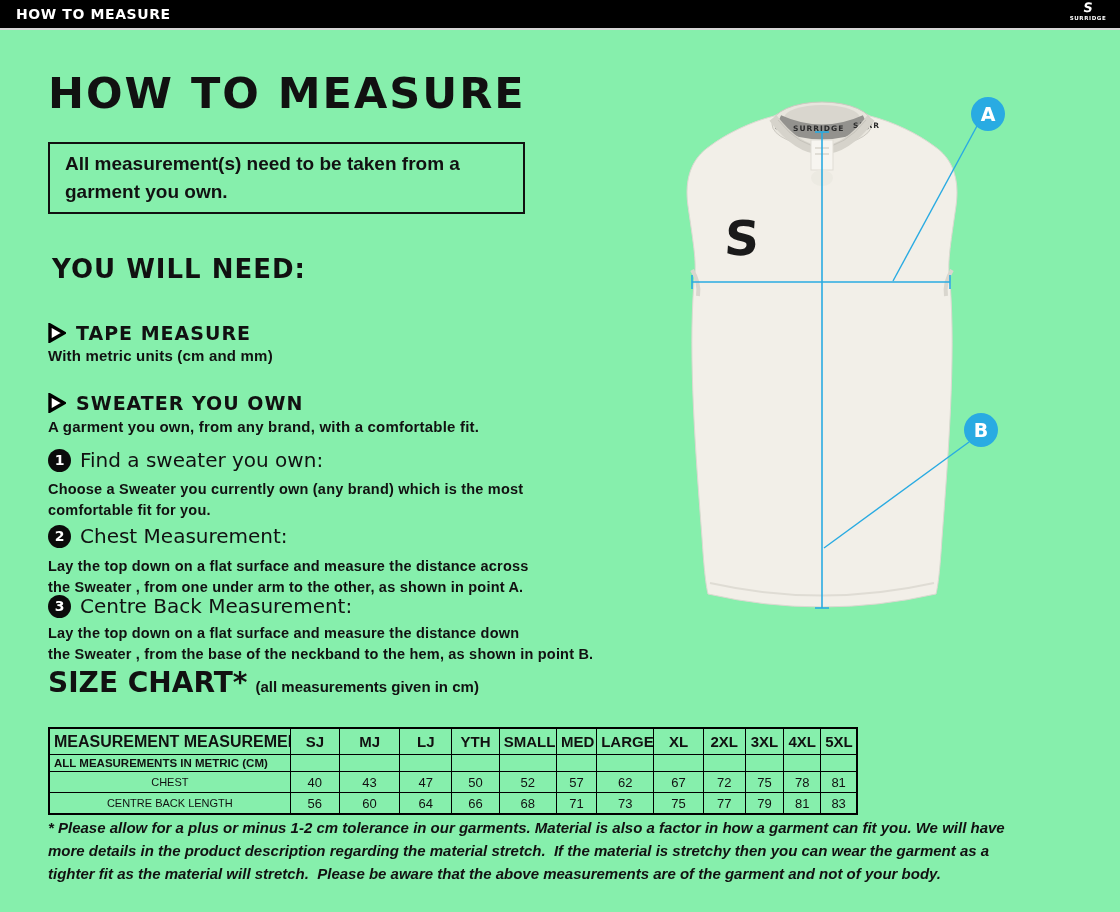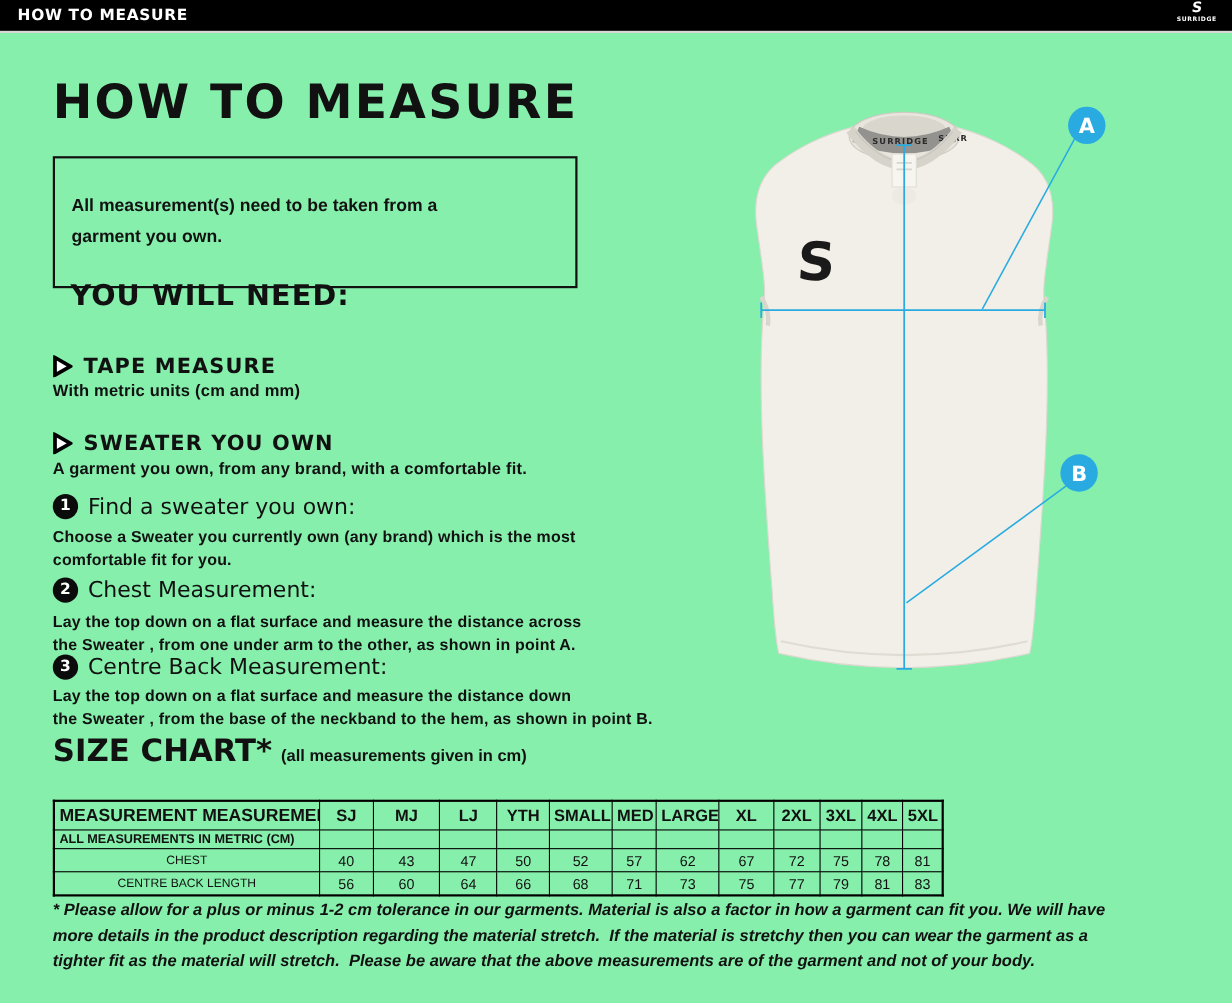--- a/index.html
+++ b/index.html
@@ -10,22 +10,22 @@
           border-bottom:2px solid #d6d6d6;}
   .topbar-title{position:absolute;left:16px;top:0;line-height:28px;color:#fff;
                 font-family:"DejaVu Sans",sans-serif;font-weight:bold;font-size:14px;letter-spacing:.6px;}
   .topbar-logo{position:absolute;right:10px;top:1px;width:44px;text-align:center;color:#fff;}
   .topbar-logo .s{font-family:"DejaVu Sans",sans-serif;font-weight:bold;font-size:13px;line-height:14px;display:block;transform:skewX(-8deg);}
   .topbar-logo .w{font-family:"DejaVu Sans",sans-serif;font-weight:bold;font-size:5.5px;letter-spacing:.6px;display:block;line-height:7px;}
   
   .h1{position:absolute;left:48px;top:68px;font-family:"DejaVu Sans",sans-serif;font-weight:bold;
       font-size:43px;letter-spacing:2px;}
   .notice{position:absolute;left:48px;top:142px;width:443px;border:2px solid #111;
-          padding:30px 15px;font-weight:bold;font-size:16px;line-height:28px;white-space:pre-wrap;}
-  .ywn{position:absolute;left:64px;top:254px;font-family:"DejaVu Sans",sans-serif;font-weight:bold;
+          padding:6px 15px;font-weight:bold;font-size:19px;line-height:28px;white-space:pre-wrap;}
+  .ywn{position:absolute;left:52px;top:254px;font-family:"DejaVu Sans",sans-serif;font-weight:bold;
        font-size:26px;letter-spacing:1px;}
   
   .need-item{position:absolute;left:48px;display:flex;align-items:center;gap:10px;}
   .need-item .tri{width:18px;height:20px;flex:0 0 auto;}
   .need-title{font-family:"DejaVu Sans",sans-serif;font-weight:bold;font-size:19px;letter-spacing:1px;}
   .need-desc{position:absolute;left:48px;font-weight:bold;font-size:15px;letter-spacing:.2px;}
   
   .step-head{position:absolute;left:48px;display:flex;align-items:center;gap:9px;}
   .step-num{width:23px;height:23px;border-radius:50%;background:#0b0b0b;color:#fff;flex:0 0 auto;
             font-family:"DejaVu Sans",sans-serif;font-weight:bold;font-size:14px;

